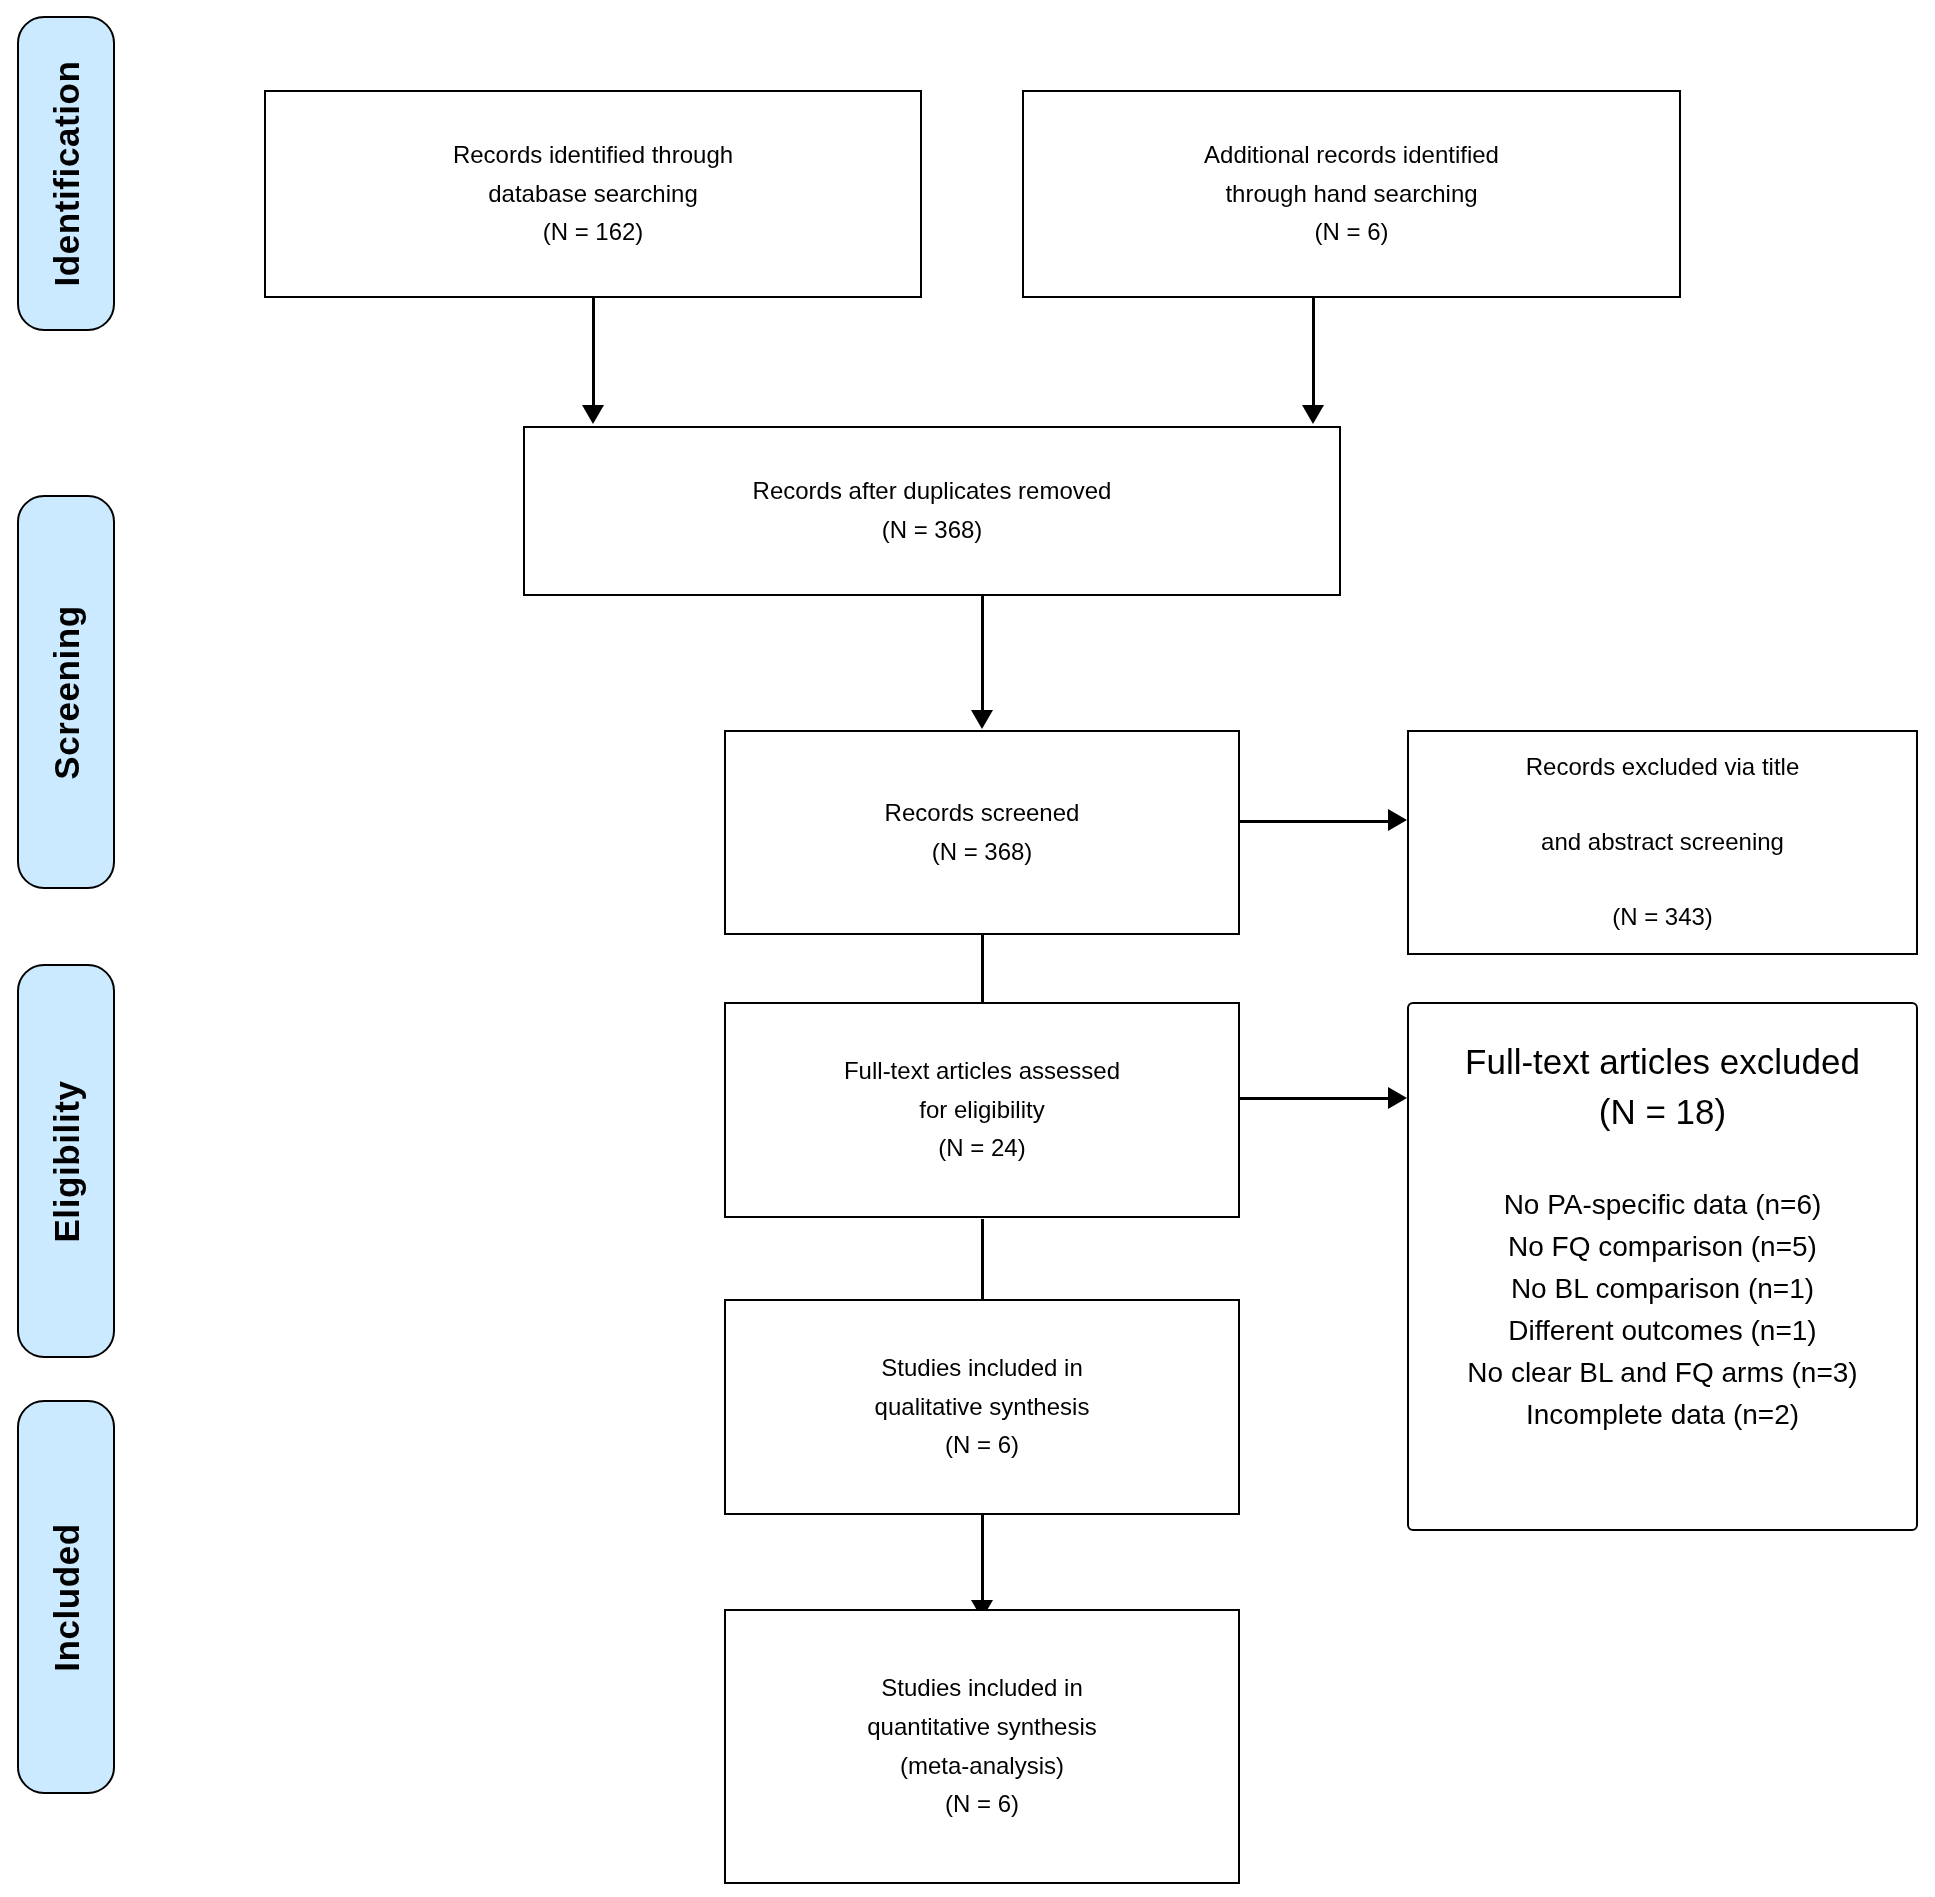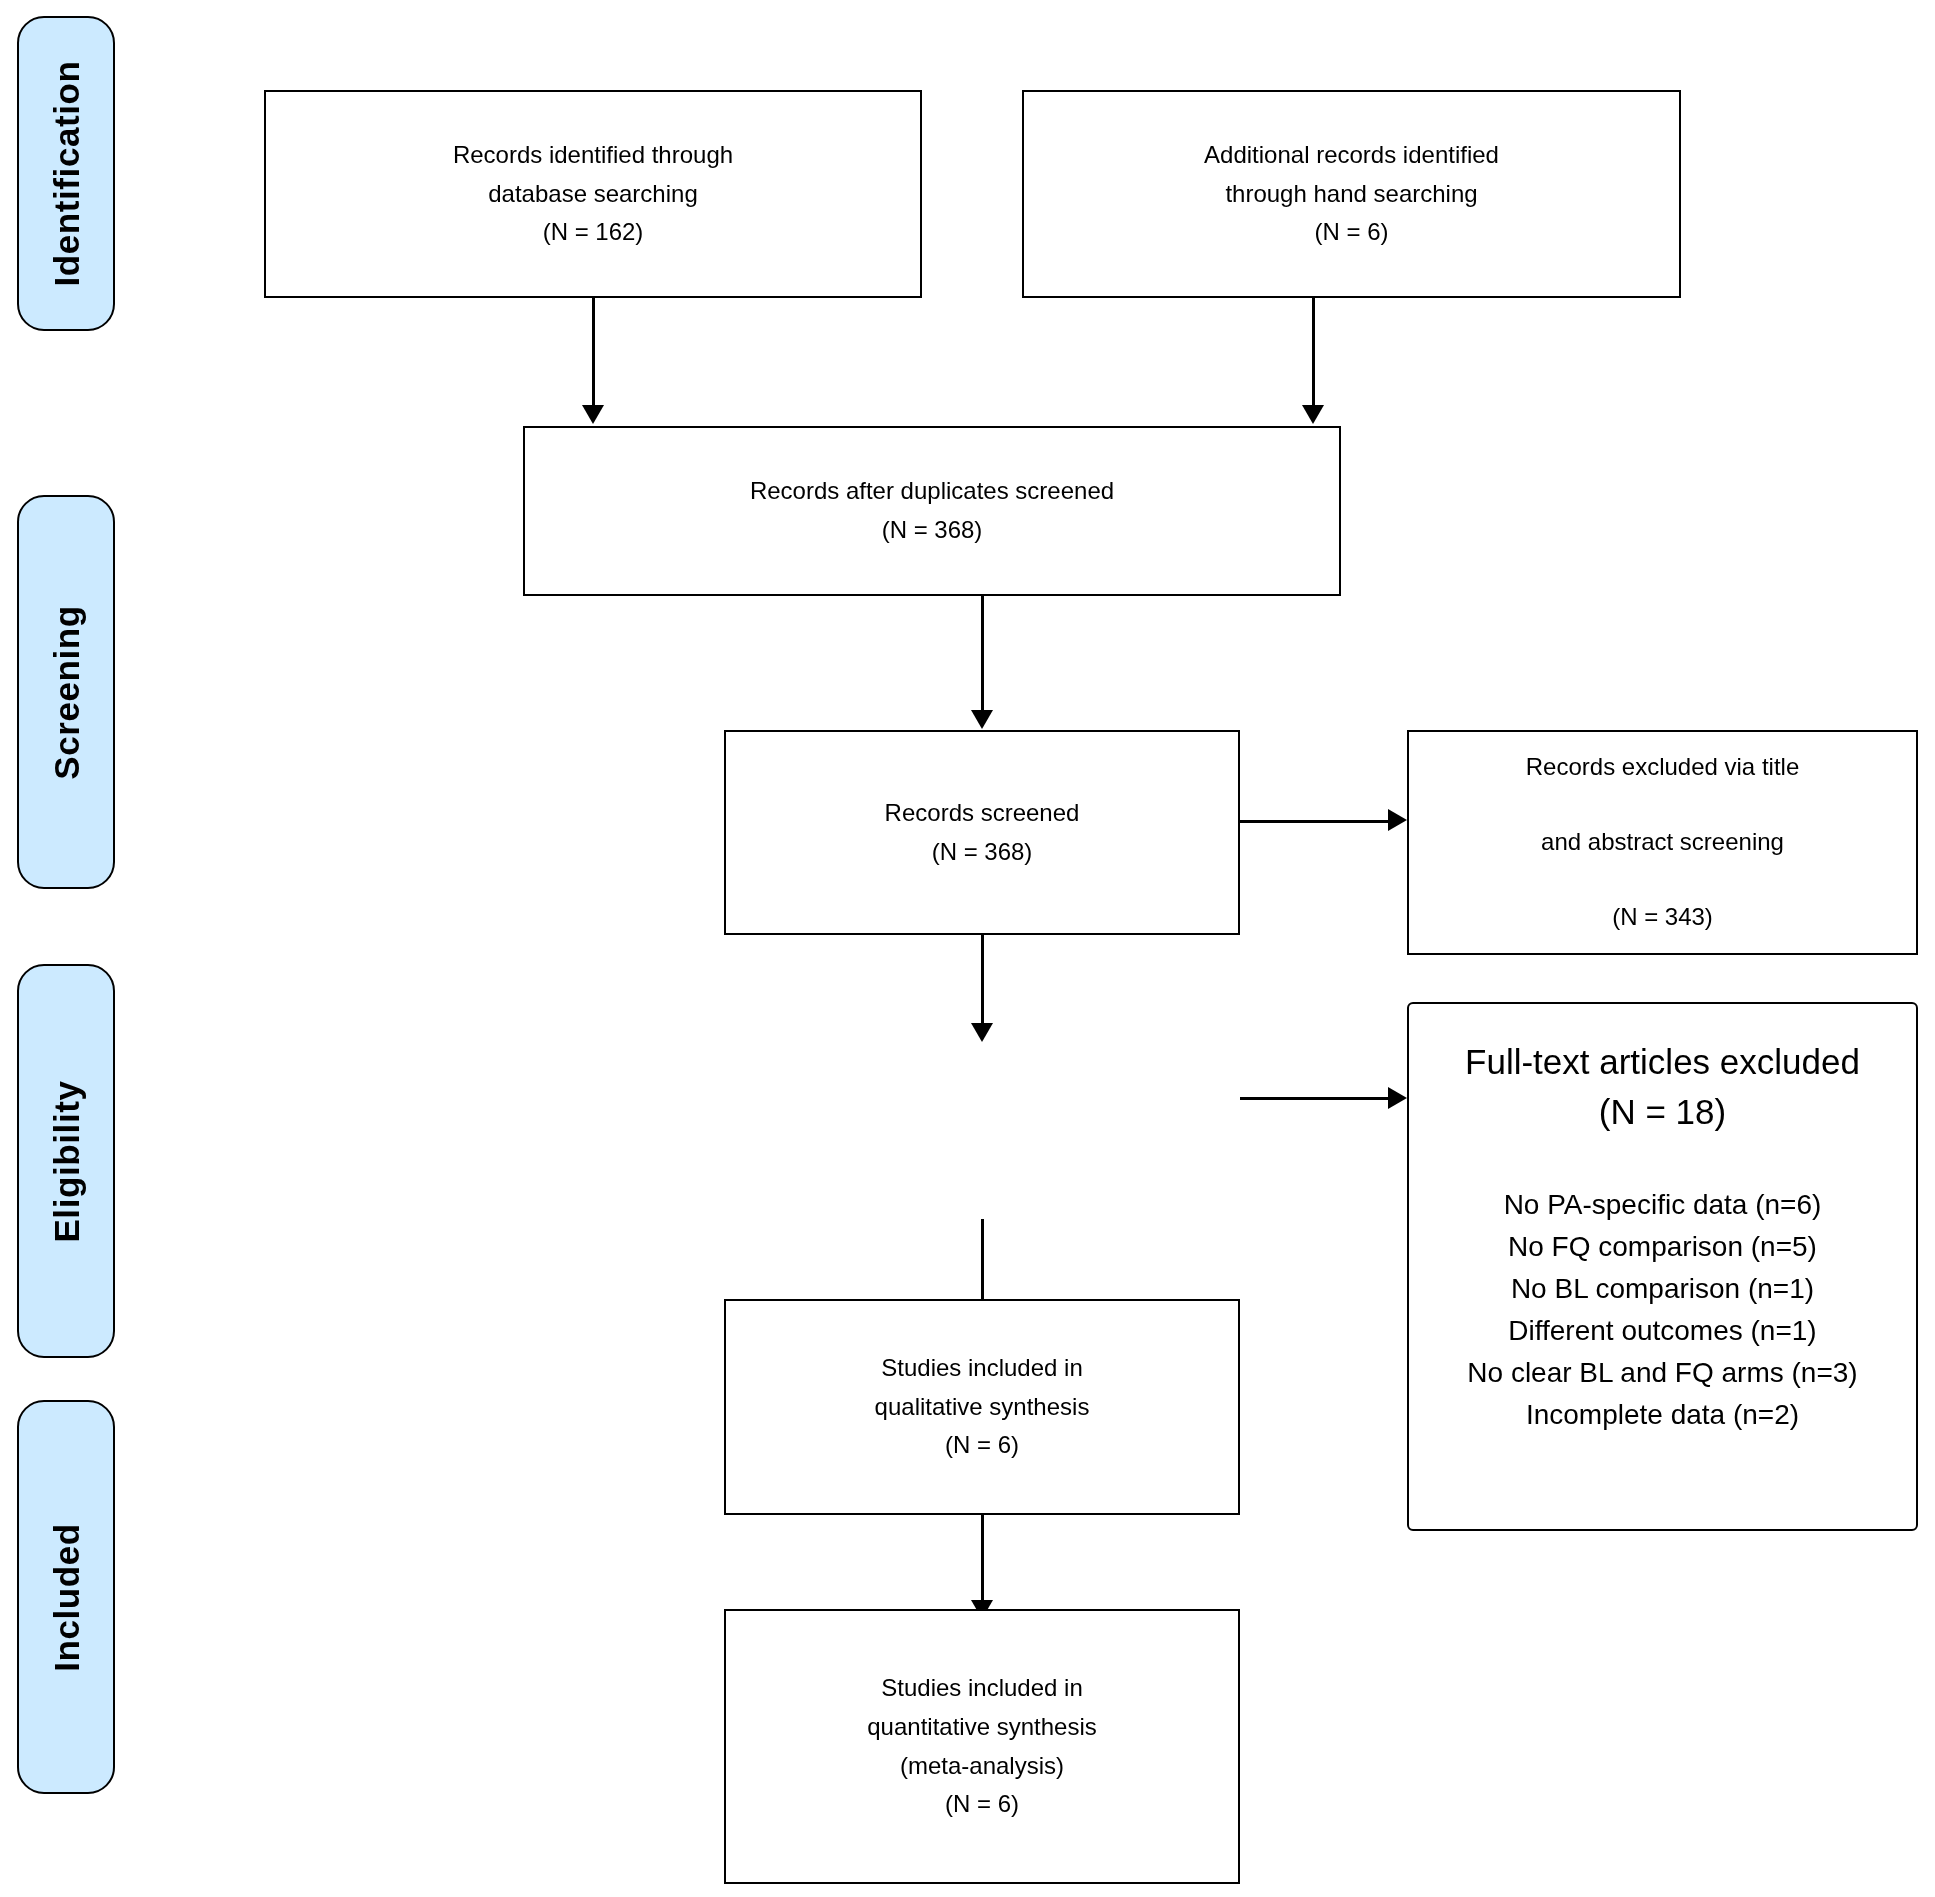--- a/index.html
+++ b/index.html
@@ -140,21 +140,21 @@
     <span class="line">(N = 6)</span>
   </div>
 
   <div class="conn-v" style="left:592px; top:298px; height:108px;"></div>
   <div class="arrow-down" style="left:582px; top:405px;"></div>
 
   <div class="conn-v" style="left:1312px; top:298px; height:108px;"></div>
   <div class="arrow-down" style="left:1302px; top:405px;"></div>
 
   <div class="flow-box" style="left:523px; top:426px; width:818px; height:170px;">
-    <span class="line">Records after duplicates screened</span>
+    <span class="line">Records after duplicates removed</span>
     <span class="line">(N = 368)</span>
   </div>
 
   <div class="conn-v" style="left:981px; top:596px; height:115px;"></div>
   <div class="arrow-down" style="left:971px; top:710px;"></div>
 
   <div class="flow-box" style="left:724px; top:730px; width:516px; height:205px;">
     <span class="line">Records screened</span>
     <span class="line">(N = 368)</span>
   </div>
@@ -164,20 +164,25 @@
     <span class="line">and abstract screening</span>
     <span class="line">(N = 343)</span>
   </div>
 
   <div class="conn-h" style="left:1240px; top:820px; width:149px;"></div>
   <div class="arrow-right" style="left:1388px; top:809px;"></div>
 
   <div class="conn-v" style="left:981px; top:935px; height:89px;"></div>
   <div class="arrow-down" style="left:971px; top:1023px;"></div>
 
+  <div class="flow-box" style="left:724px; top:1002px; width:516px; height:216px;">
+    <span class="line">Full-text articles assessed</span>
+    <span class="line">for eligibility</span>
+    <span class="line">(N = 24)</span>
+  </div>
 
   <div class="flow-box excl-box" style="left:1407px; top:1002px; width:511px; height:529px;">
     <span class="head-line">Full-text articles excluded</span>
     <span class="head-line">(N = 18)</span>
     <div class="reasons">
       <span class="line">No PA-specific data (n=6)</span>
       <span class="line">No FQ comparison  (n=5)</span>
       <span class="line">No BL comparison  (n=1)</span>
       <span class="line">Different outcomes (n=1)</span>
       <span class="line">No clear  BL and FQ arms (n=3)</span>

